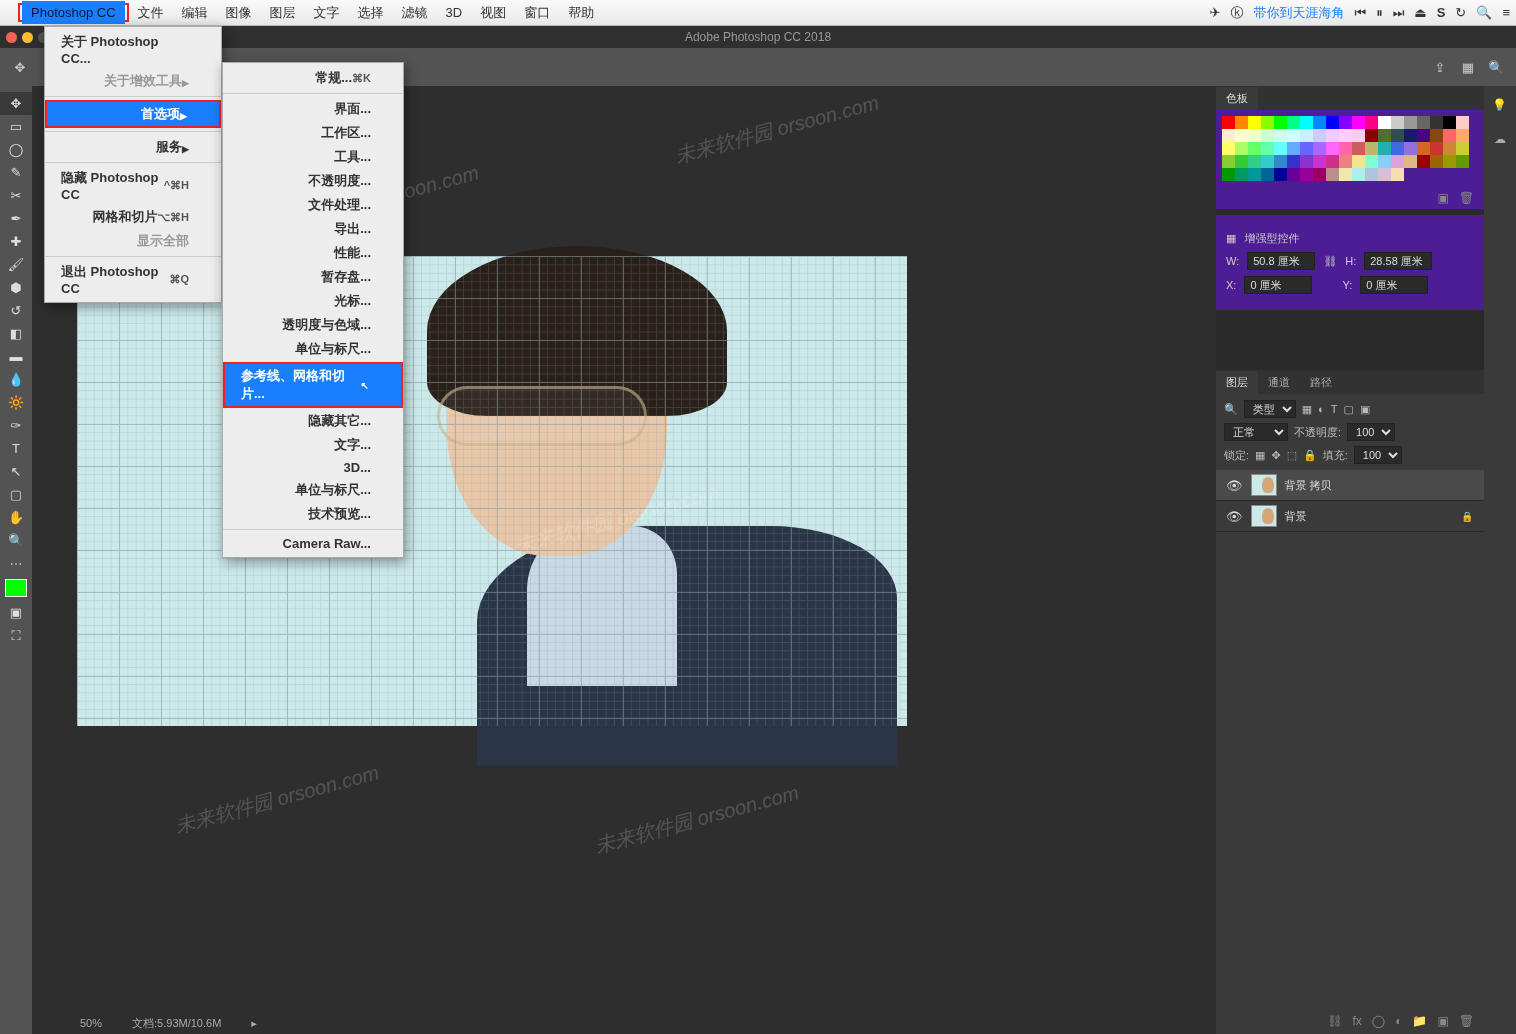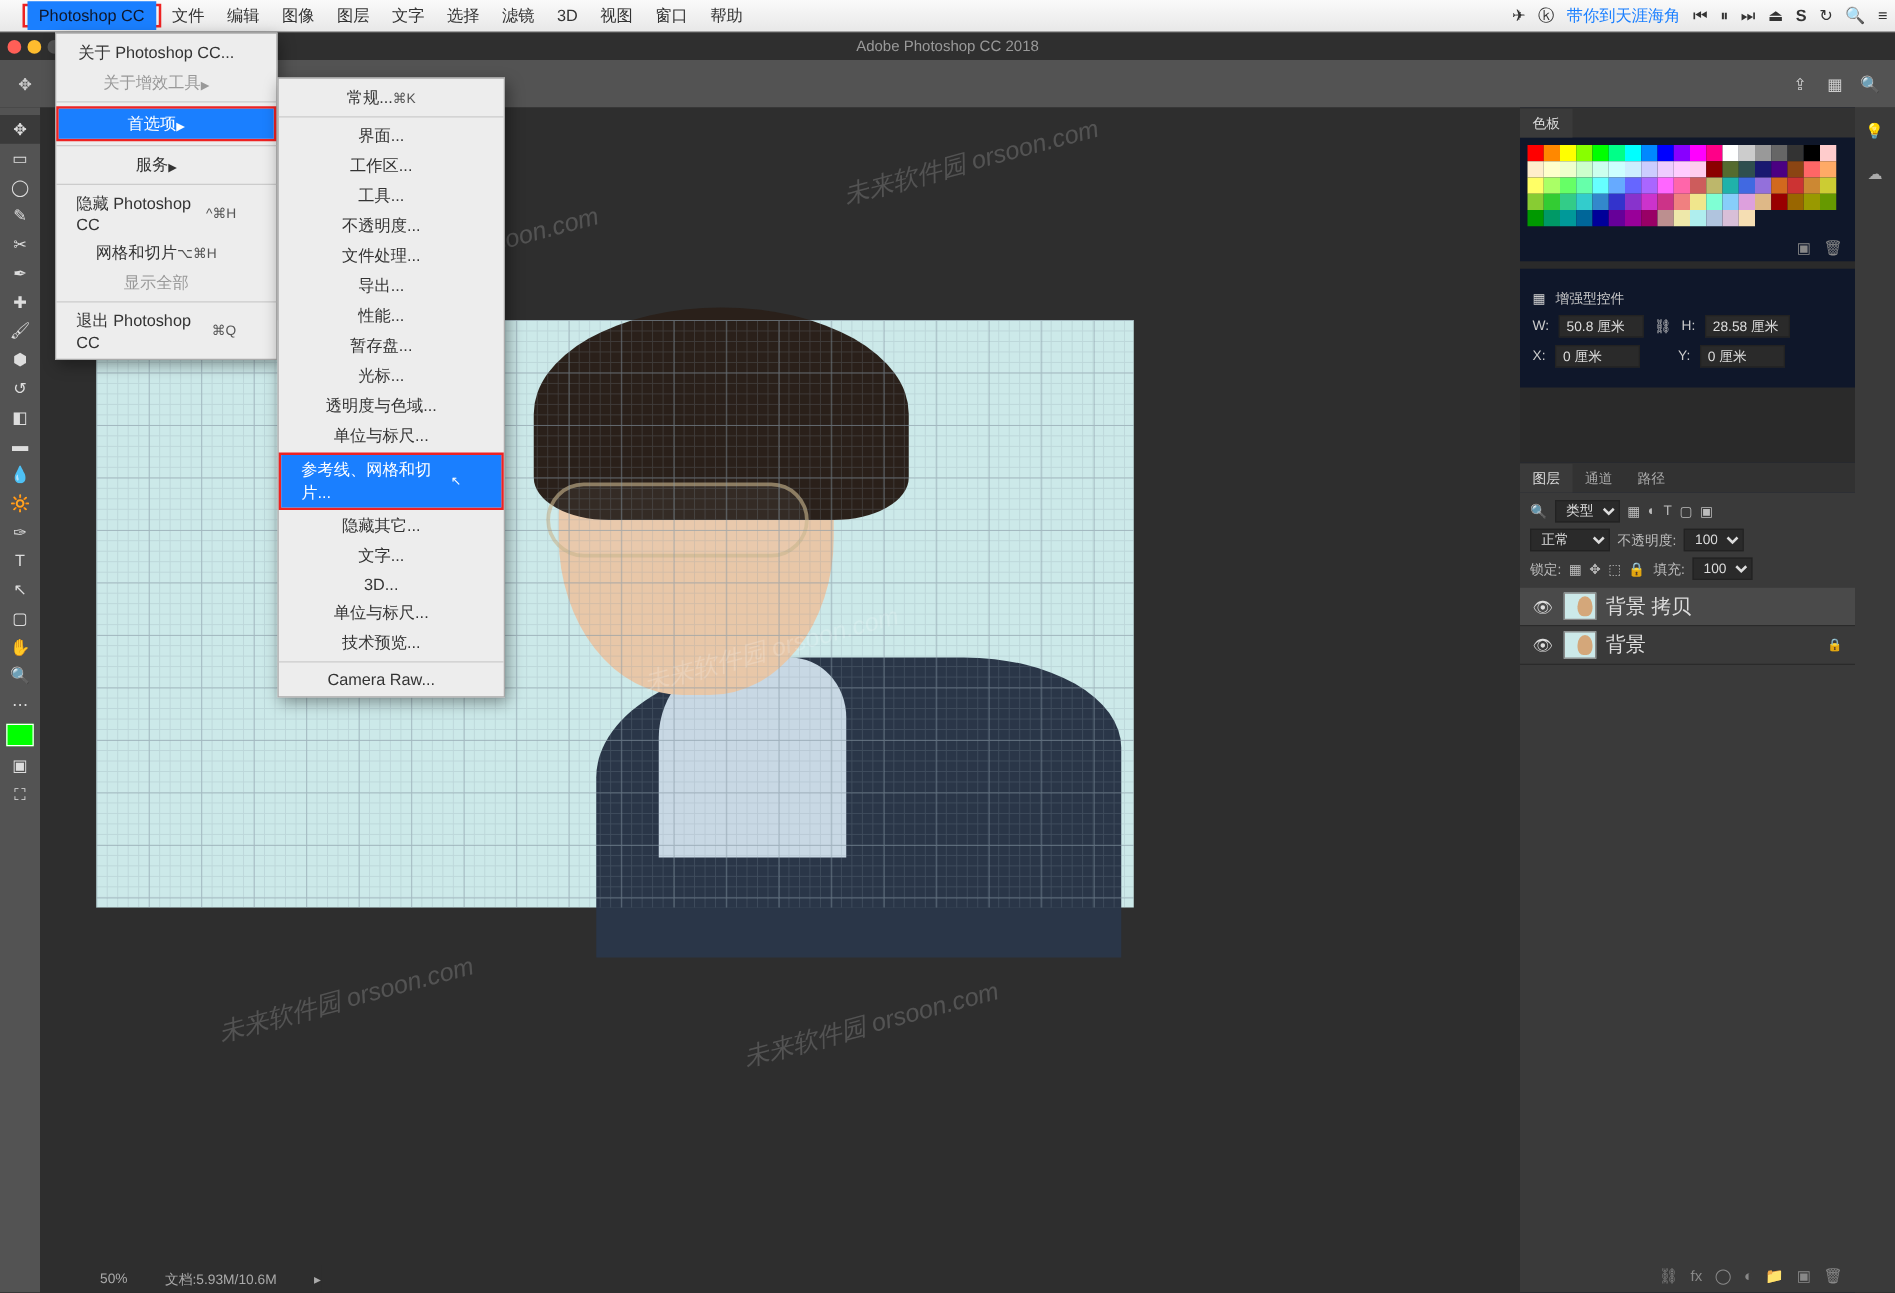--- a/index.html
+++ b/index.html
@@ -17,21 +17,21 @@
     
     .window-bar { height: 22px; background: #2f2f2f; display:flex; align-items:center; padding-left:6px; position:relative;}
     .traffic { display:flex; gap:5px; }
     .dot { width:11px; height:11px; border-radius:50%; }
     .dot.r{background:#ff5f57} .dot.y{background:#febc2e} .dot.g{background:#555}
     .win-title{position:absolute; left:50%; transform:translateX(-50%); color:#999; font-size:12px;}
     
     
     .dropdown { position:absolute; top:26px; left:44px; width:178px; background:#ededed; border:1px solid #aaa; box-shadow:2px 4px 12px rgba(0,0,0,.4); z-index:100; padding:3px 0;}
     .dropdown2 { left:222px; width:182px; top:62px;}
-    .dd-item { padding:3px 32px 3px 16px; font-size:13px; display:flex; justify-content:center; align-items:center; cursor:default;}
+    .dd-item { padding:3px 32px 3px 16px; font-size:13px; display:flex; justify-content:flex-end; align-items:center; cursor:default;font-weight:bold;}
     .dd-item.sel { background:#1a7fff; color:white; }
     .dd-item.disabled { color:#999; }
     .dd-item .arrow::after{content:"▶"; font-size:9px;}
     .dd-sep { height:1px; background:#ccc; margin:3px 0;}
     .dd-wrap { border:2px solid #e22; margin:1px 0;}
     .shortcut{font-size:11px; color:#555;}
     
     
     .options-bar { height:38px; background:#535353; display:flex; align-items:center; gap:8px; padding:0 10px;}
     .opt-icon { width:20px; height:20px; color:#ccc; display:flex;align-items:center;justify-content:center;font-size:13px;}
@@ -50,40 +50,40 @@
     .portrait{position:absolute;left:240px;top:-10px;width:520px;height:480px;}
     .face{position:absolute;left:130px;top:30px;width:220px;height:280px;background:#e8c7a8;border-radius:50% 50% 45% 45%;}
     .hair{position:absolute;left:110px;top:0;width:300px;height:170px;background:#2a201a;border-radius:50% 50% 20% 20%;}
     .glasses{position:absolute;left:120px;top:140px;width:210px;height:60px;border:3px solid rgba(200,180,140,.6);border-radius:30px;background:rgba(255,255,255,.05);}
     .jacket{position:absolute;left:160px;top:280px;width:420px;height:240px;background:#2a3648;border-radius:40% 30% 0 0;}
     .shirt{position:absolute;left:210px;top:280px;width:150px;height:160px;background:#c8d8e4;border-radius:40% 30% 0 0;}
     
     .status-bar{position:absolute;bottom:0;left:32px;height:22px;background:#2e2e2e;color:#aaa;font-size:11px;display:flex;align-items:center;gap:30px;padding-left:16px;}
     
     
-    .panels{width:268px;background:#0f172a;display:flex;flex-direction:column;}
+    .panels{width:268px;background:#4c1d95;display:flex;flex-direction:column;}
     .panel-tabs{display:flex;background:#323232;height:24px;align-items:flex-end;}
     .panel-tab{padding:4px 10px;font-size:11px;color:#aaa;cursor:pointer;}
     .panel-tab.active{background:#3a3a3a;color:#ddd;}
     .swatches{padding:6px;display:flex;flex-wrap:wrap;gap:0;}
     .sw{width:13px;height:13px;}
     .props{padding:10px;color:#ccc;font-size:11px;}
     .prop-row{display:flex;gap:8px;align-items:center;margin:6px 0;}
     .prop-field{background:#2a2a2a;border:1px solid #222;color:#ddd;padding:2px 5px;font-size:11px;width:68px;}
     .layers{flex:1;display:flex;flex-direction:column;background:#3a3a3a;}
     .layer-controls{padding:6px 8px;display:flex;flex-direction:column;gap:5px;font-size:11px;color:#bbb;}
     .lc-row{display:flex;gap:6px;align-items:center;}
     .lc-sel{background:#2a2a2a;border:1px solid #222;color:#ddd;padding:1px 4px;font-size:11px;}
     .layer-list{flex:1;overflow:auto;}
     .layer{display:flex;align-items:center;gap:8px;padding:4px 10px;border-bottom:1px solid #2a2a2a;}
     .layer.active{background:#4a4a4a;}
     .eye{color:#ddd;font-size:13px;}
     .thumb{width:26px;height:22px;background:#cce9e9;border:1px solid #888;position:relative;overflow:hidden;}
     .thumb::after{content:"";position:absolute;right:2px;top:2px;width:12px;height:16px;background:#d4a77a;border-radius:50% 50% 40% 40%;}
-    .layer-name{color:#ddd;font-size:16px;}
+    .layer-name{color:#ddd;font-size:11px;}
     .lock-icon{margin-left:auto;color:#aaa;font-size:10px;}
     .layer-footer{display:flex;gap:10px;justify-content:flex-end;padding:6px 10px;color:#888;font-size:12px;}
     
     .extra-col{width:32px;background:#3a3a3a;display:flex;flex-direction:column;align-items:center;padding-top:12px;gap:20px;color:#aaa;}
     
     .panel-sep{height:6px;background:#2a2a2a;}
     .panel-icons{display:flex;justify-content:flex-end;gap:10px;padding:4px 10px;color:#888;font-size:12px;}
     
     
     .wm{position:absolute;color:rgba(255,255,255,.18);font-size:20px;font-style:italic;transform:rotate(-15deg);pointer-events:none;}

